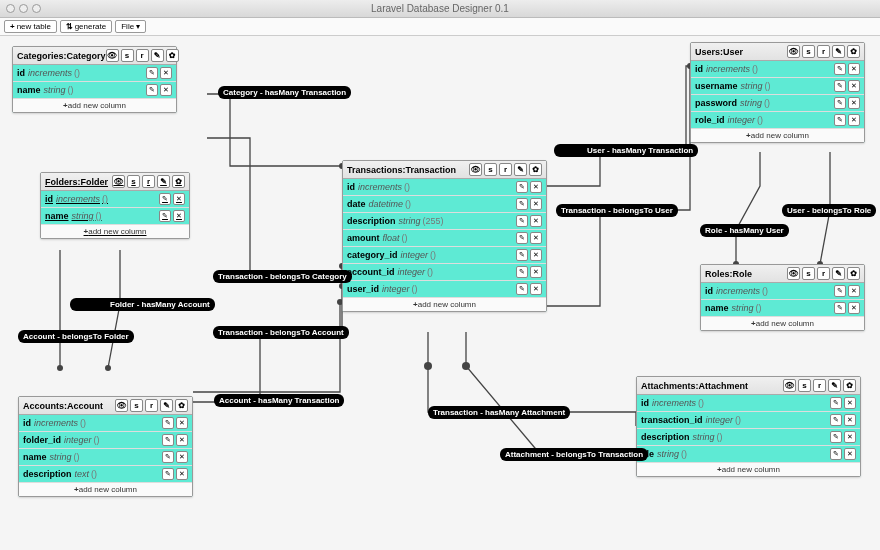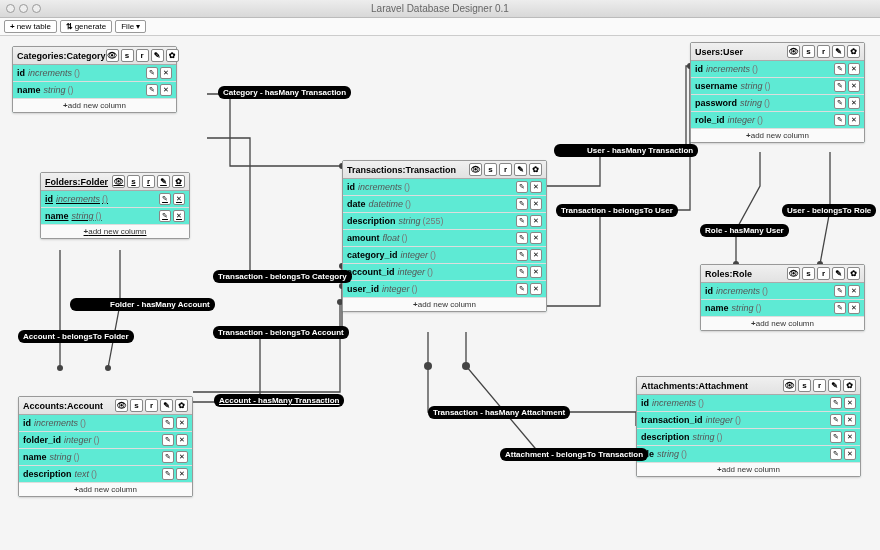--- a/index.html
+++ b/index.html
@@ -338,20 +338,20 @@
         <span class="cicon">✎</span>
         <span class="cicon">✕</span>
       </div>
       <div class="addcol">add new column</div>
     </div>
     <div class="rel" style="left: 218px; top: 50px;">Category - hasMany Transaction</div>
     <div class="rel" style="left: 213px; top: 234px;">Transaction - belongsTo Category</div>
     <div class="rel" style="left: 70px; top: 262px; padding-left: 40px;">Folder - hasMany Account</div>
     <div class="rel" style="left: 18px; top: 294px;">Account - belongsTo Folder</div>
     <div class="rel" style="left: 213px; top: 290px;">Transaction - belongsTo Account</div>
-    <div class="rel" style="left: 214px; top: 358px; text-decoration: underline;">Account - hasMany Transaction</div>
+    <div class="rel" style="left: 214px; top: 358px;">Account - hasMany Transaction</div>
     <div class="rel" style="left: 554px; top: 108px; padding-left: 33px;">User - hasMany Transaction</div>
     <div class="rel" style="left: 556px; top: 168px;">Transaction - belongsTo User</div>
     <div class="rel" style="left: 700px; top: 188px;">Role - hasMany User</div>
     <div class="rel" style="left: 782px; top: 168px;">User - belongsTo Role</div>
     <div class="rel" style="left: 428px; top: 370px;">Transaction - hasMany Attachment</div>
     <div class="rel" style="left: 500px; top: 412px;">Attachment - belongsTo Transaction</div>
   </div>
 
 </body></html>

